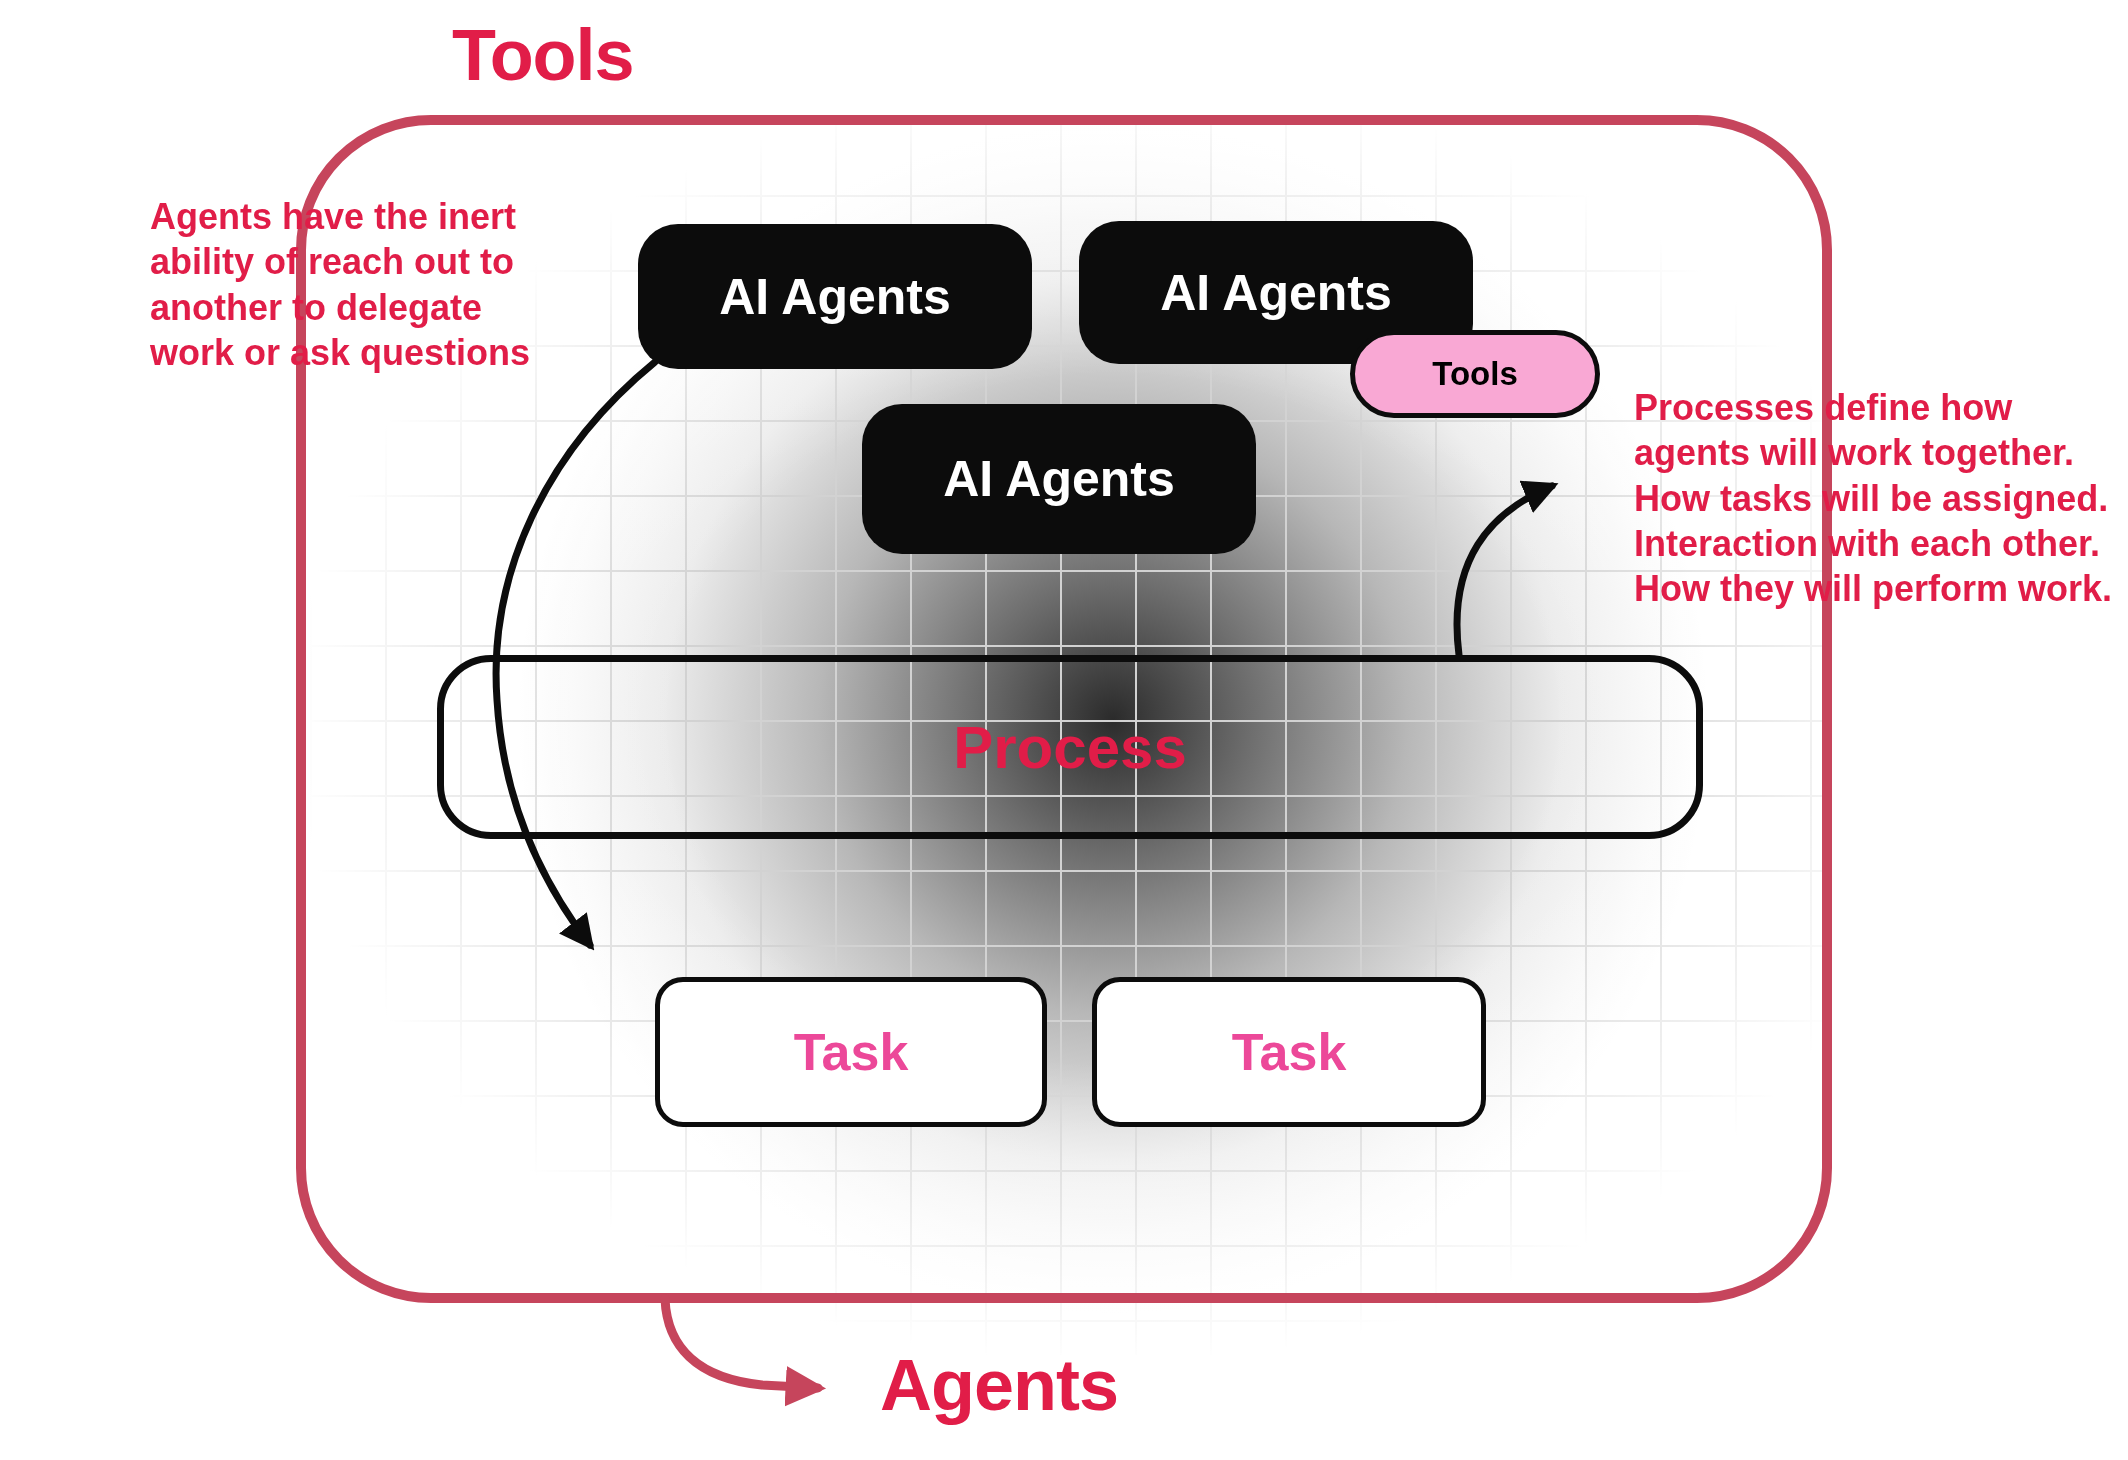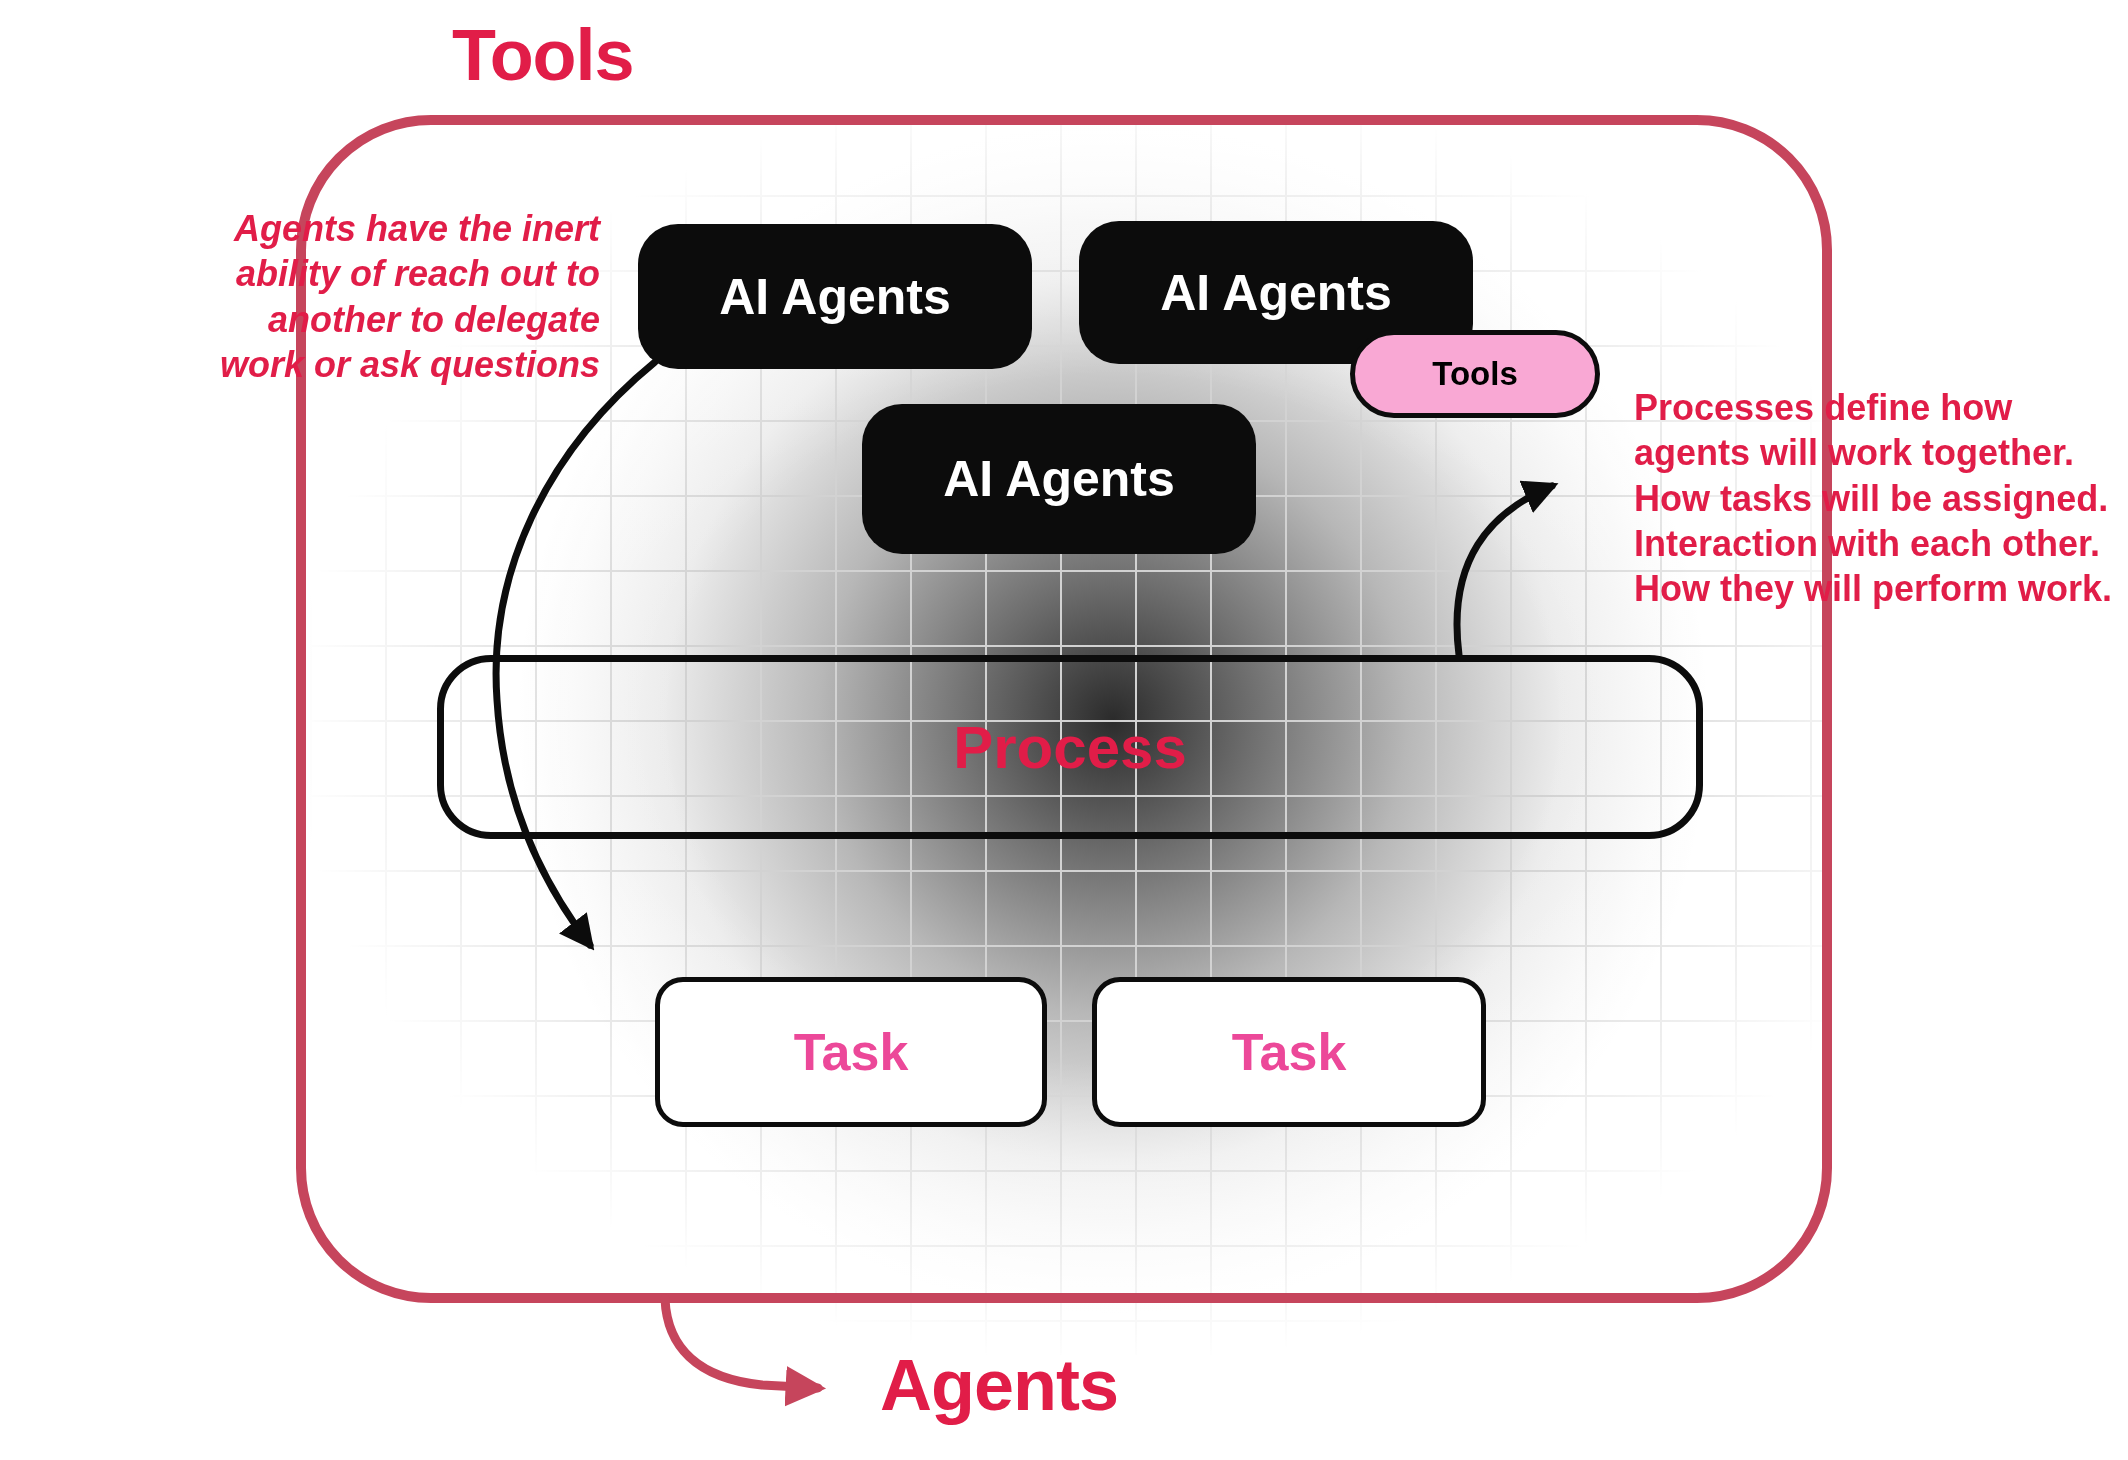--- a/index.html
+++ b/index.html
@@ -70,21 +70,21 @@
   }
   .task1 { left: 655px;  top: 977px; width: 392px; height: 150px; }
   .task2 { left: 1092px; top: 977px; width: 394px; height: 150px; }
 
   .annot {
     position: absolute; z-index: 6;
     color: var(--crimson-text, #e11d48);
     font-weight: 700; font-size: 36px; line-height: 1.26;
     white-space: pre-line;
   }
-  .annot-left  { left: 150px;  top: 206px; width: 450px; text-align: right; font-style: italic; }
+  .annot-left  { left: 150px;  top: 194px; width: 450px; text-align: left; }
   .annot-right-top    { left: 1634px; top: 385px; width: 510px; }
   .annot-right-bottom { left: 1564px; top: 962px; width: 510px; }
 
   .outcome {
     position: absolute; left: 880px; top: 1344px; z-index: 6;
     font-size: 72px; font-weight: 800; letter-spacing: -1px;
     color: var(--crimson-text, #e11d48);
   }
 </style>
 </head>

